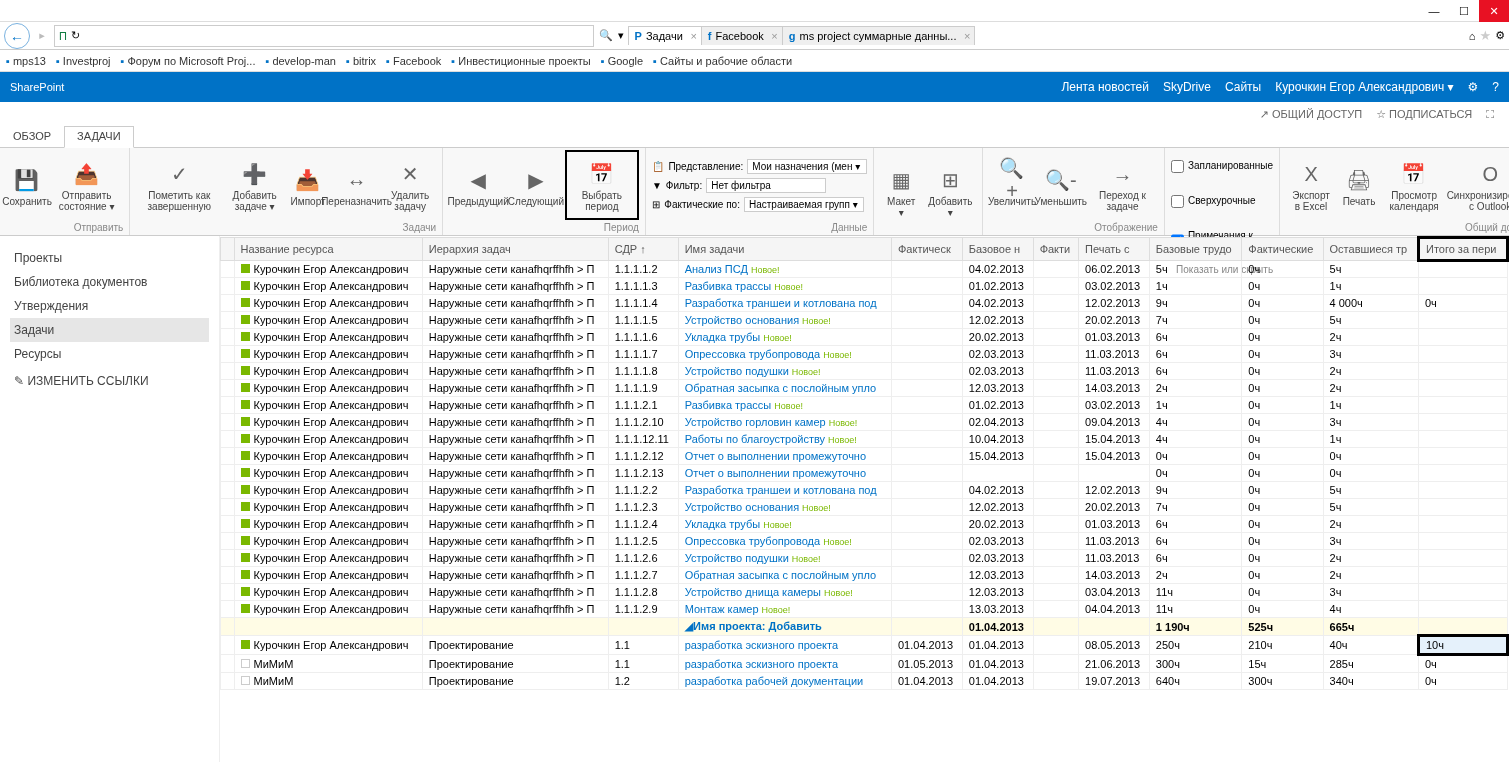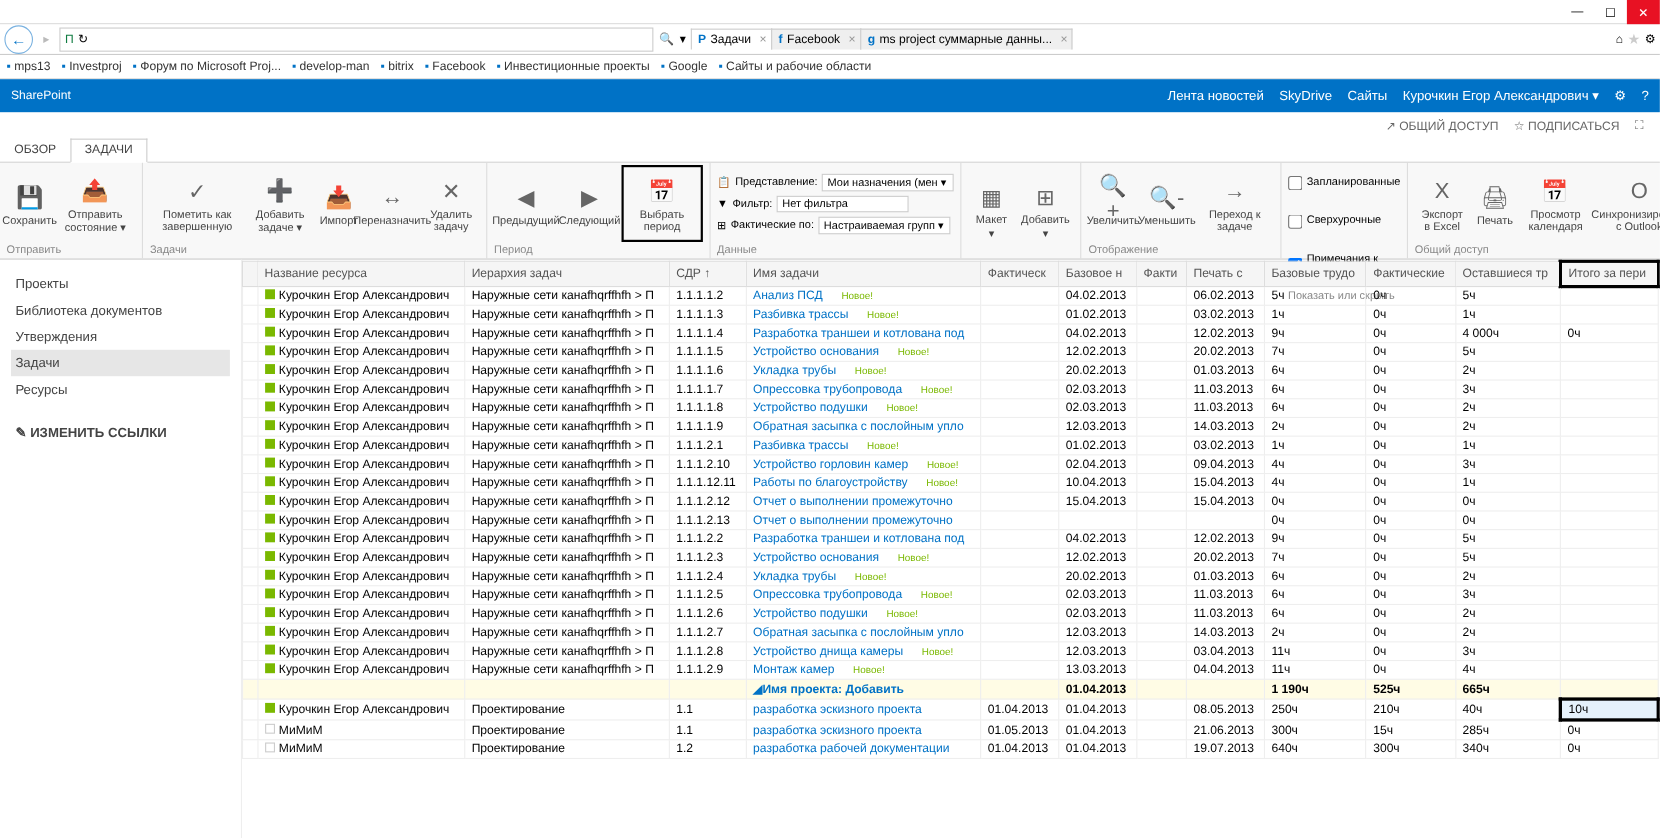--- a/index.html
+++ b/index.html
@@ -23,35 +23,35 @@
 .sp-right span{cursor:pointer}
 .sp-sub{height:24px;display:flex;justify-content:flex-end;align-items:center;padding:0 15px;gap:14px;color:#666;font-size:11px}
 .ms-tabs{height:22px;display:flex;border-bottom:1px solid #ccc}
 .ms-tab{padding:3px 12px;border:1px solid transparent;cursor:pointer;font-size:11px;color:#444}
 .ms-tab.active{border:1px solid #ccc;border-bottom:1px solid #fff;background:#fff;margin-bottom:-1px}
 .ribbon{height:88px;border-bottom:1px solid #ccc;display:flex;background:#f8f8f8}
 .rib-group{border-right:1px solid #ddd;padding:2px 6px;display:flex;flex-direction:column}
 .rib-btns{display:flex;gap:2px;flex:1}
 .rib-btn{display:flex;flex-direction:column;align-items:center;justify-content:center;padding:2px 4px;cursor:pointer;text-align:center;font-size:10px;color:#444;min-width:42px}
 .rib-icon{width:32px;height:32px;display:flex;align-items:center;justify-content:center;font-size:20px;color:#666}
-.rib-label{text-align:left;color:#888;font-size:10px;padding-top:2px}
+.rib-label{text-align:right;color:#888;font-size:10px;padding-top:2px}
 .highlight{border:2px solid #000}
 .dd-row{display:flex;align-items:center;gap:4px;font-size:10px;margin:1px 0}
 .dd-box{border:1px solid #ccc;background:#fff;padding:1px 4px;min-width:120px;font-size:10px}
 .chk-row{display:flex;gap:4px;font-size:10px;margin:10px 0}
 .main{display:flex;height:calc(100vh - 236px)}
 .leftnav{width:220px;padding:10px;border-right:1px solid #eee}
 .nav-item{padding:5px 4px;cursor:pointer;color:#444;font-size:12px}
 .nav-item.active{background:#e6e6e6}
 .content{flex:1;overflow:auto;position:relative}
 table{border-collapse:collapse;width:100%;font-size:11px}
 th{background:#f5f5f5;border:1px solid #ddd;padding:4px 6px;text-align:left;font-weight:400;color:#555;white-space:nowrap;position:sticky;top:0}
 td{border:1px solid #eee;padding:2px 6px;white-space:nowrap}
 .link{color:#0072c6;cursor:pointer}
-.new-tag{color:#7ab800;font-size:9px;margin-left:17px}
+.new-tag{color:#7ab800;font-size:9px;margin-left:3px}
 .sq{display:inline-block;width:9px;height:9px;background:#7ab800;margin-right:4px}
 .sq-empty{display:inline-block;width:9px;height:9px;border:1px solid #ccc;margin-right:4px}
 .summary-row td{background:#fffce5;font-weight:bold}
 .th-highlight{border:3px solid #000!important}
 .cell-highlight{border:3px solid #000!important;background:#e5f1fb!important}
 .star{color:#ccc;font-size:13px}
 </style>
 </head>
 <body>
 
@@ -252,21 +252,21 @@
     </div>
   </div>
 
 <div class="main">
  <div class="leftnav" id="leftnav">
       <div class="nav-item">Проекты</div>
       <div class="nav-item">Библиотека документов</div>
       <div class="nav-item">Утверждения</div>
       <div class="nav-item active">Задачи</div>
       <div class="nav-item">Ресурсы</div>
-      <div class="nav-item" style="margin-top: 15px; font-weight: bold;">✎ ИЗМЕНИТЬ ССЫЛКИ</div>
+      <div class="nav-item" style="margin-top: 3px;">✎ ИЗМЕНИТЬ ССЫЛКИ</div>
     </div>
  <div class="content">
   <table id="grid">
         <thead>
           <tr>
             <th></th>
             <th>Название ресурса</th>
             <th>Иерархия задач</th>
             <th>СДР ↑</th>
             <th>Имя задачи</th>

